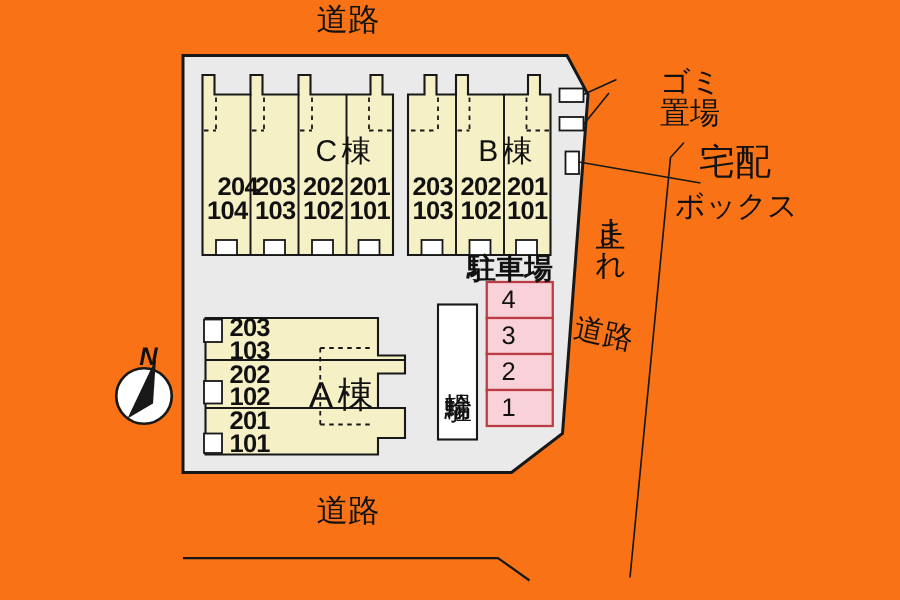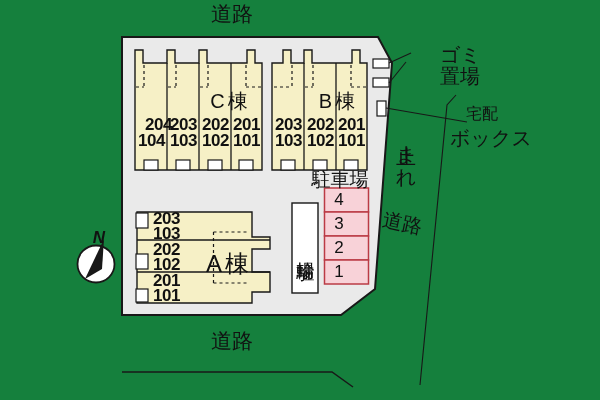--- a/index.html
+++ b/index.html
@@ -1,18 +1,18 @@
 <!DOCTYPE html>
 <html><head>
 <meta charset="utf-8">
 <style>
   html,body{margin:0;padding:0;background:#ffffff;}
   .stage{
     position:relative;width:600px;height:400px;overflow:hidden;
-    background:#15803d;
+    background:#f97316;
     font-family:"Liberation Sans","DejaVu Sans",sans-serif;
     color:#111;
     --c-site:#eaeaea;
     --c-building:#f6f0c6;
     --c-parking-fill:#f8d2d8;
     --c-parking-stroke:#bb3b45;
     --c-line:#181818;
   }
   svg{position:absolute;left:0;top:0;}
   .site{fill:var(--c-site);stroke:var(--c-line);stroke-width:2;}
@@ -104,25 +104,25 @@
   <div class="lbl jp ctr" style="left:202px;top:3px;width:60px;">道路</div>
   <div class="lbl jp ctr" style="left:202px;top:330px;width:60px;">道路</div>
   <div class="lbl" style="left:385px;top:209px;width:48px;font-size:20px;transform:rotate(12deg);transform-origin:left top;">道路</div>
 
   <div class="lbl ctr" style="left:88px;top:229px;width:22px;font-size:17px;font-style:italic;font-weight:bold;">N</div>
 
   <div class="lbl" style="left:412px;top:45px;font-size:20px;line-height:21px;margin-left:28px;">
     <div>ゴミ</div>
     <div>置場</div>
   </div>
-  <div class="lbl" style="left:466px;top:106px;font-size:16px;">宅配</div>
+  <div class="lbl" style="left:466px;top:96px;font-size:24px;">宅配</div>
   <div class="lbl" style="left:450px;top:128px;font-size:20px;">ボックス</div>
   <div class="lbl vert" style="left:394px;top:112px;width:24px;height:84px;font-size:20px;">止まれ</div>
 
-  <div class="lbl ctr" style="left:305px;top:170px;width:70px;font-size:19px;">駐車場</div>
+  <div class="lbl ctr" style="left:305px;top:170px;width:70px;font-size:19px;font-weight:bold;">駐車場</div>
   <div class="lbl ctr" style="left:324px;top:191px;width:30px;font-size:17px;">4</div>
   <div class="lbl ctr" style="left:324px;top:215px;width:30px;font-size:17px;">3</div>
   <div class="lbl ctr" style="left:324px;top:239px;width:30px;font-size:17px;">2</div>
   <div class="lbl ctr" style="left:324px;top:263px;width:30px;font-size:17px;">1</div>
 
   <div class="lbl vert" style="left:292px;top:206px;width:26px;height:84px;font-size:18px;">駐輪場</div>
 
   <div class="lbl ctr" style="left:311px;top:91px;width:55px;font-size:20px;letter-spacing:3px;">B棟</div>
   <div class="lbl ctr" style="left:203px;top:91px;width:55px;font-size:20px;letter-spacing:3px;">C棟</div>
   <div class="lbl ctr" style="left:206px;top:251px;width:46px;font-size:24px;letter-spacing:3px;">A棟</div>

